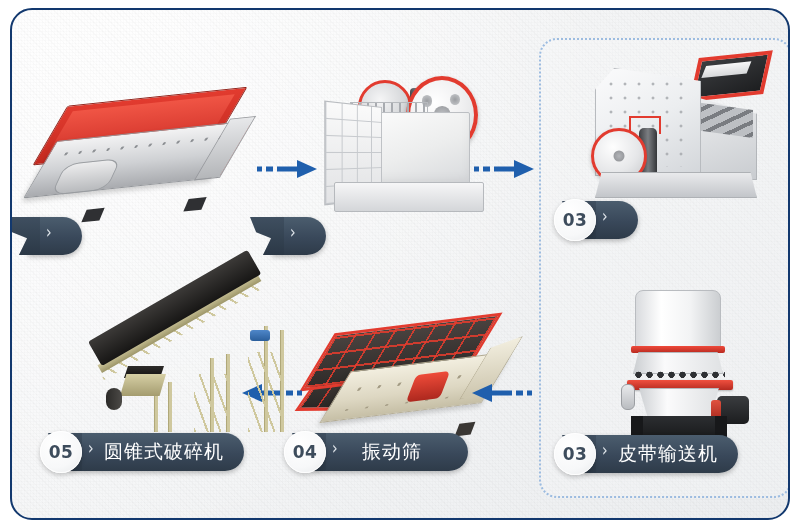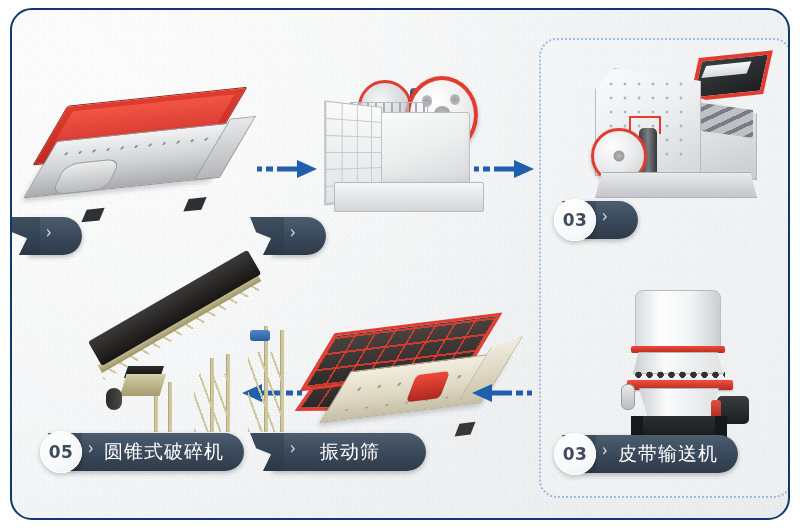--- a/index.html
+++ b/index.html
@@ -630,20 +630,21 @@
 
     <div class="label" style="left:542px; top:424px;">
       <div class="badge">03</div>
       <div class="pill">
         <span class="chev">›</span>
         <span>皮带输送机</span>
       </div>
     </div>
 
     <div class="label" style="left:272px; top:422px;">
+      <div class="badge">04</div>
       <div class="pill" style="padding-right:46px;">
         <span class="chev">›</span>
         <span style="margin-left:14px;">振动筛</span>
       </div>
     </div>
 
     <div class="label" style="left:28px; top:422px;">
       <div class="badge">05</div>
       <div class="pill">
         <span class="chev">›</span>

